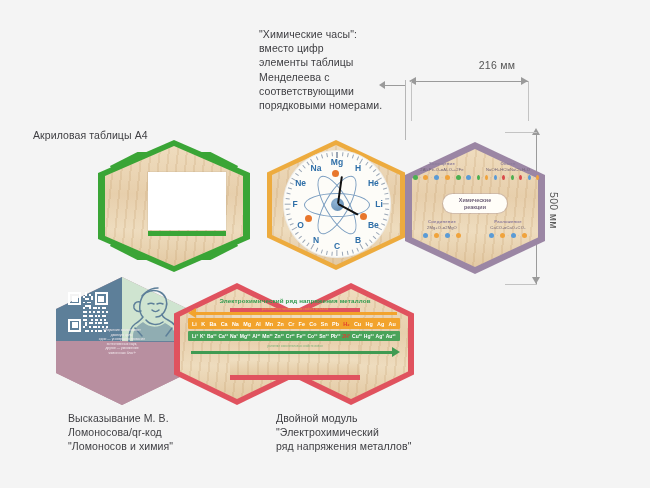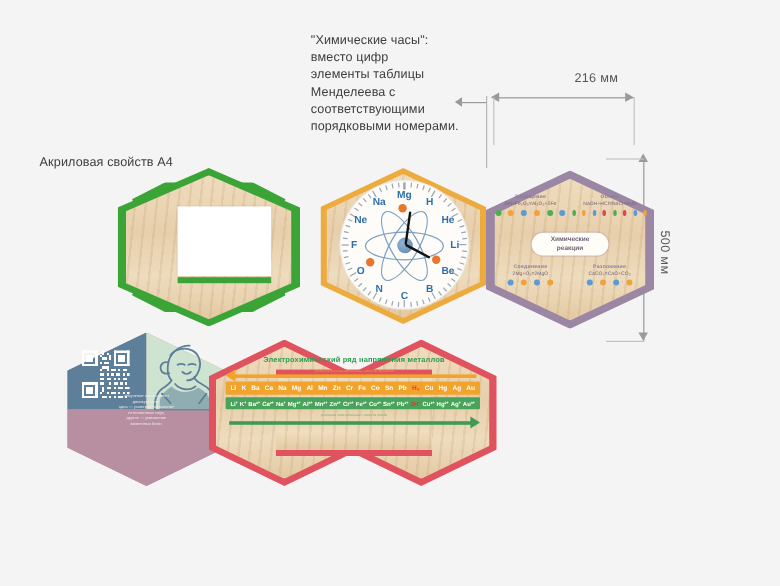--- a/index.html
+++ b/index.html
@@ -133,24 +133,30 @@
 
 <div class="stage">
 
   <div class="abs caption" style="left:259px;top:27px;width:180px;">"Химические часы":
 вместо цифр
 элементы таблицы
 Менделеева с
 соответствующими
 порядковыми номерами.</div>
 
-  <div class="abs caption" style="left:33px;top:128px;width:200px;">Акриловая свойств А4</div>
-
-
-
+  <div class="abs caption" style="left:33px;top:128px;width:200px;">Акриловая таблицы А4</div>
+
+
+  <div class="abs caption" style="left:68px;top:411px;width:190px;">Высказывание М. В.
+Ломоносова/qr-код
+"Ломоносов и химия"</div>
+
+  <div class="abs caption" style="left:276px;top:411px;width:210px;">Двойной модуль
+"Электрохимический
+ряд напряжения металлов"</div>
 
   <div class="abs dim-line" style="left:405px;top:80px;width:1px;height:60px;background:#b6b6b6;"></div>
   <div class="abs" style="left:383px;top:85px;width:22px;height:1px;background:#9a9a9a;"></div>
   <div class="abs" style="left:379px;top:81px;width:0;height:0;border-top:4.5px solid transparent;border-bottom:4.5px solid transparent;border-right:6px solid #9a9a9a;"></div>
 
   <div class="abs dim-label" style="left:452px;top:59px;width:90px;text-align:center;">216 мм</div>
   <div class="abs dim-line" style="left:411px;top:81px;width:117px;height:1px;"></div>
   <div class="abs" style="left:409px;top:77px;width:0;height:0;border-top:4px solid transparent;border-bottom:4px solid transparent;border-right:7px solid #9a9a9a;"></div>
   <div class="abs" style="left:521px;top:77px;width:0;height:0;border-top:4px solid transparent;border-bottom:4px solid transparent;border-left:7px solid #9a9a9a;"></div>
   <div class="abs tick" style="left:411px;top:81px;width:1px;height:40px;background:#c3c3c3;"></div>

